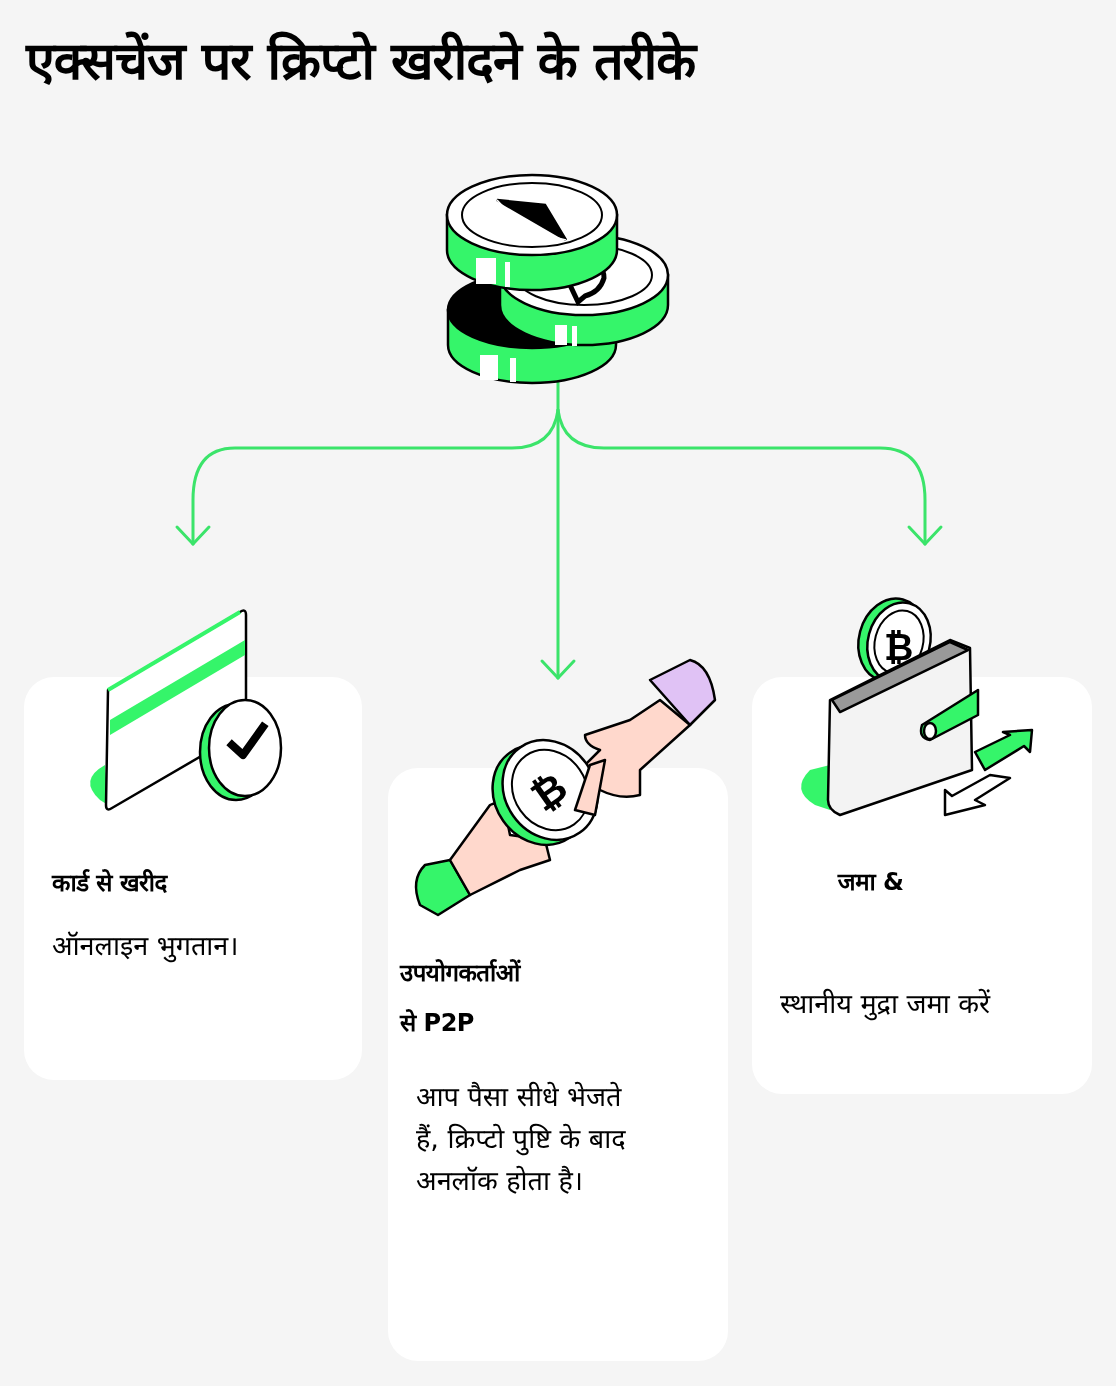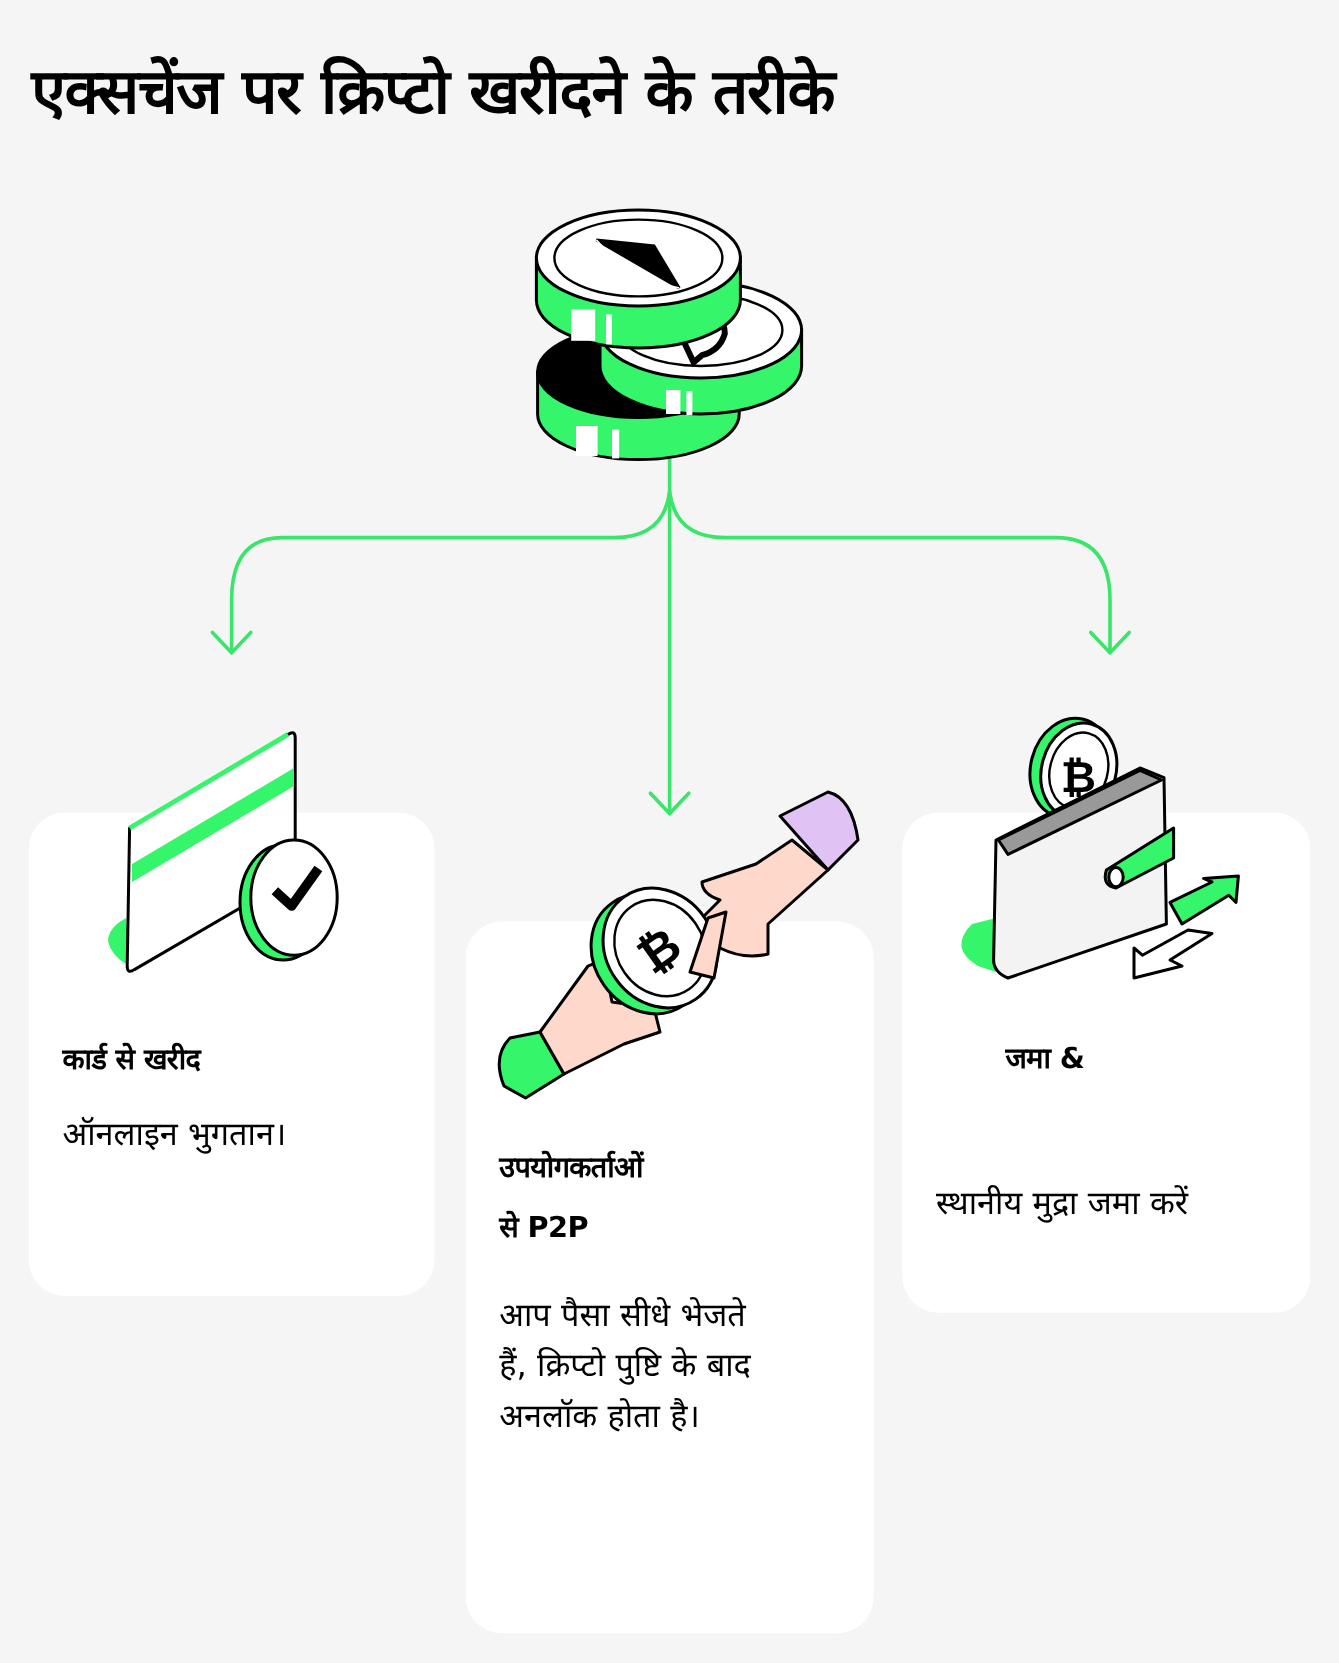--- a/index.html
+++ b/index.html
@@ -1,27 +1,27 @@
 <!DOCTYPE html>
 <html><head>
 <meta charset="utf-8">
 <style>
   * { margin:0; padding:0; box-sizing:border-box; }
   html, body { width:1116px; height:1386px; background:#f5f5f5; overflow:hidden; }
   body { position:relative; font-family:"DejaVu Sans","Liberation Sans",sans-serif; color:#000; }
-  .title { position:absolute; left:26px; top:30px; font-size:52px; font-weight:bold; letter-spacing:-1px; line-height:1.2; white-space:nowrap;margin-top:16px; }
+  .title { position:absolute; left:26px; top:30px; font-size:52px; font-weight:bold; letter-spacing:-1px; line-height:1.2; white-space:nowrap; }
   .card { position:absolute; background:#fff; border-radius:30px; }
   .card-left { left:24px; top:677px; width:338px; height:403px; }
   .card-mid { left:388px; top:768px; width:340px; height:593px; }
   .card-right { left:752px; top:677px; width:340px; height:417px; }
   .card-title { position:absolute; font-size:24px; font-weight:bold; line-height:50px; letter-spacing:-0.5px; }
   .card-desc { position:absolute; font-size:27px; line-height:42px; }
   .left-title { left:52px; top:858px; }
   .left-desc { left:52px; top:925px; width:300px; }
-  .mid-title { left:416px; top:948px; width:300px; }
+  .mid-title { left:400px; top:948px; width:300px; }
   .mid-desc { left:416px; top:1076px; width:300px; }
   .right-title { left:782px; top:857px; width:300px;margin-left:48px; }
   .right-desc { left:780px; top:983px; width:300px; }
   svg.layer { position:absolute; left:0; top:0; }
 </style>
 </head>
 <body>
 
 <div class="title">एक्सचेंज पर क्रिप्टो खरीदने के तरीके</div>
 

